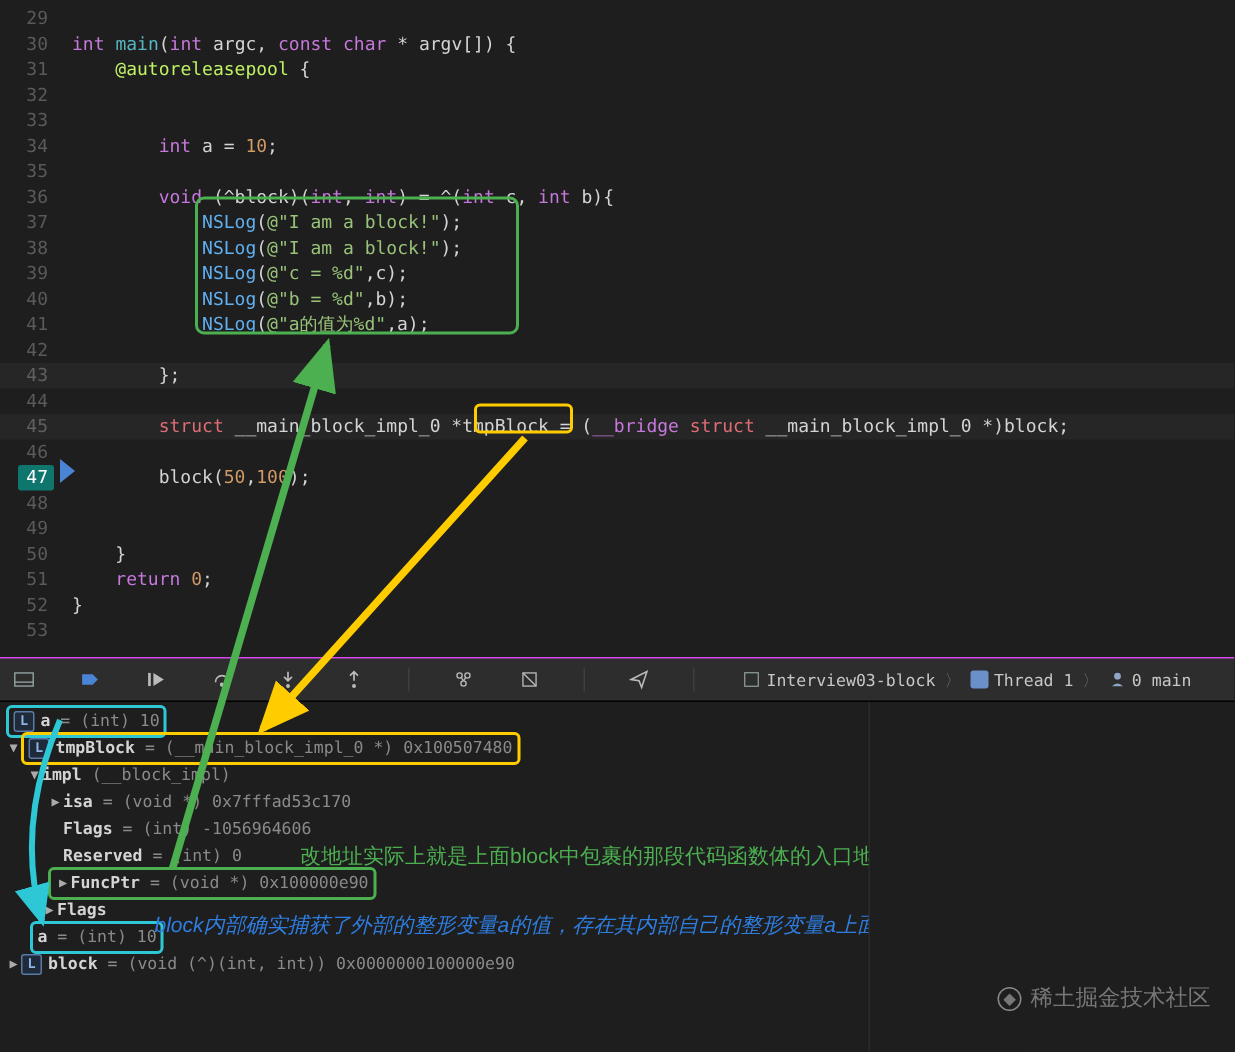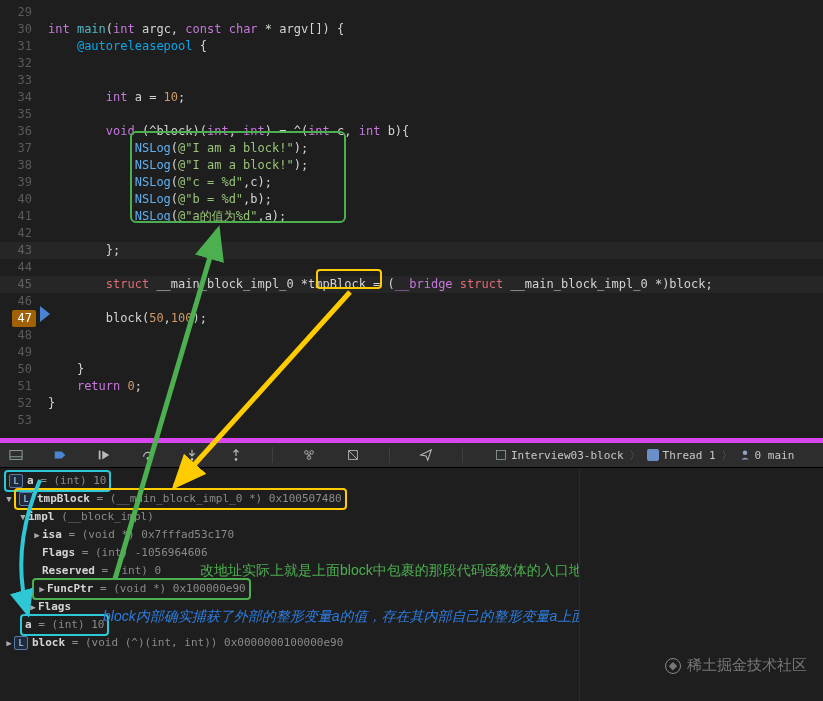--- a/index.html
+++ b/index.html
@@ -23,42 +23,42 @@
   .gutter {
     width: 40px;
     text-align: right;
     padding-right: 8px;
     color: #5a5a5a;
     user-select: none;
     padding-top: 4px;
   }
   .gutter .ln { height: 17px; line-height: 17px; }
   .gutter .current {
-    background: #a16207;
+    background: #0f766e;
     color: #fff;
     border-radius: 2px;
     padding: 0 4px;
     margin-right: -4px;
     display: inline-block;
     min-width: 24px;
   }
   .code {
     flex: 1;
     padding-top: 4px;
     padding-left: 8px;
     white-space: pre;
     position: relative;
   }
   .code .line { height: 17px; line-height: 17px; }
   .kw { color: #c678dd; }
   .fn { color: #56b6c2; }
   .ns { color: #61afef; }
   .num { color: #d19a66; }
   .str { color: #98c379; }
-  .comm { color: #0ea5e9; }
+  .comm { color: #bef264; }
   .struct { color: #e06c75; }
   .bridge { color: #c678dd; }
   .hl-line {
     position: absolute;
     left: 0; right: 0;
     height: 17px;
     background: rgba(255,255,255,0.04);
   }
   .hl43 { top: 242px; }
   .hl45 { top: 276px; }
@@ -75,21 +75,21 @@
     border: 2px solid #ffcc00;
     border-radius: 4px;
     left: 316px; top: 269px;
     width: 66px; height: 20px;
     pointer-events: none;
   }
   
   .toolbar {
     height: 30px;
     background: #2d2d2d;
-    border-top: 5px solid #d946ef;
+    border-top: 1px solid #d946ef;
     border-bottom: 1px solid #000;
     display: flex;
     align-items: center;
     padding: 0 8px;
     gap: 28px;
     color: #c7c7c7;
     font-size: 11px;
   }
   .tb-icon { width: 16px; height: 16px; display: flex; align-items: center; justify-content: center; cursor: pointer; }
   .tb-icon svg { width: 14px; height: 14px; }

